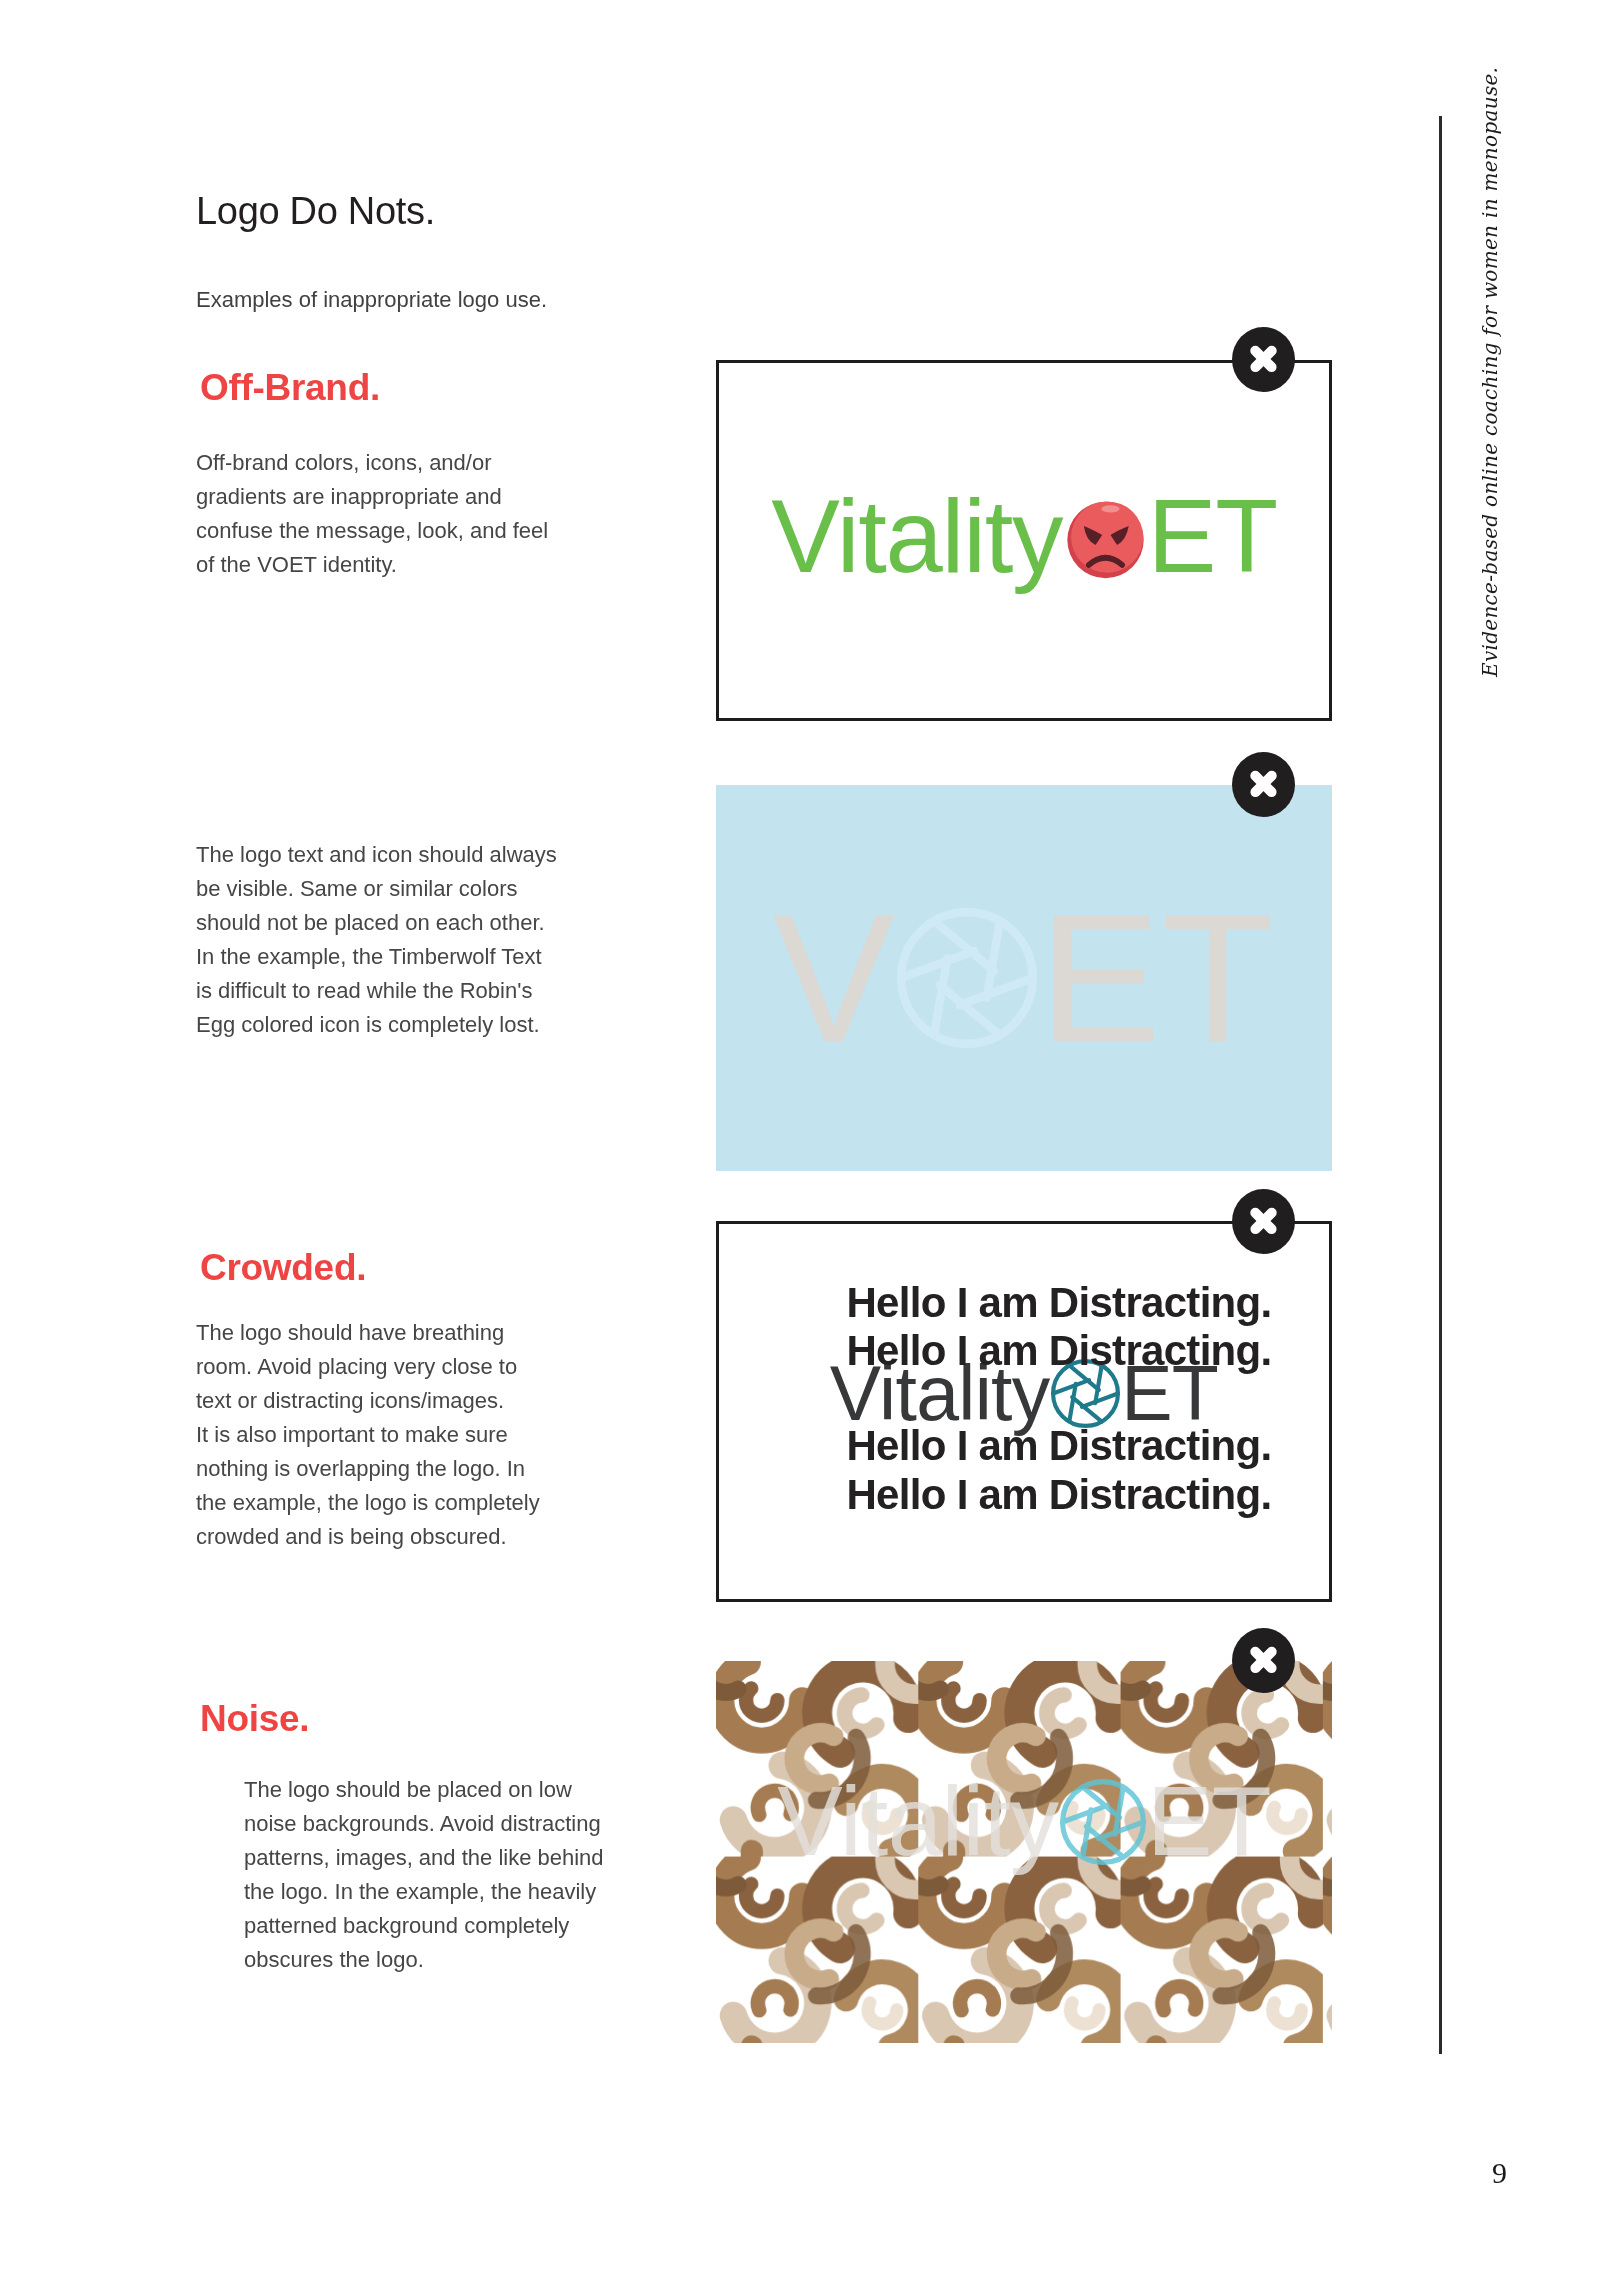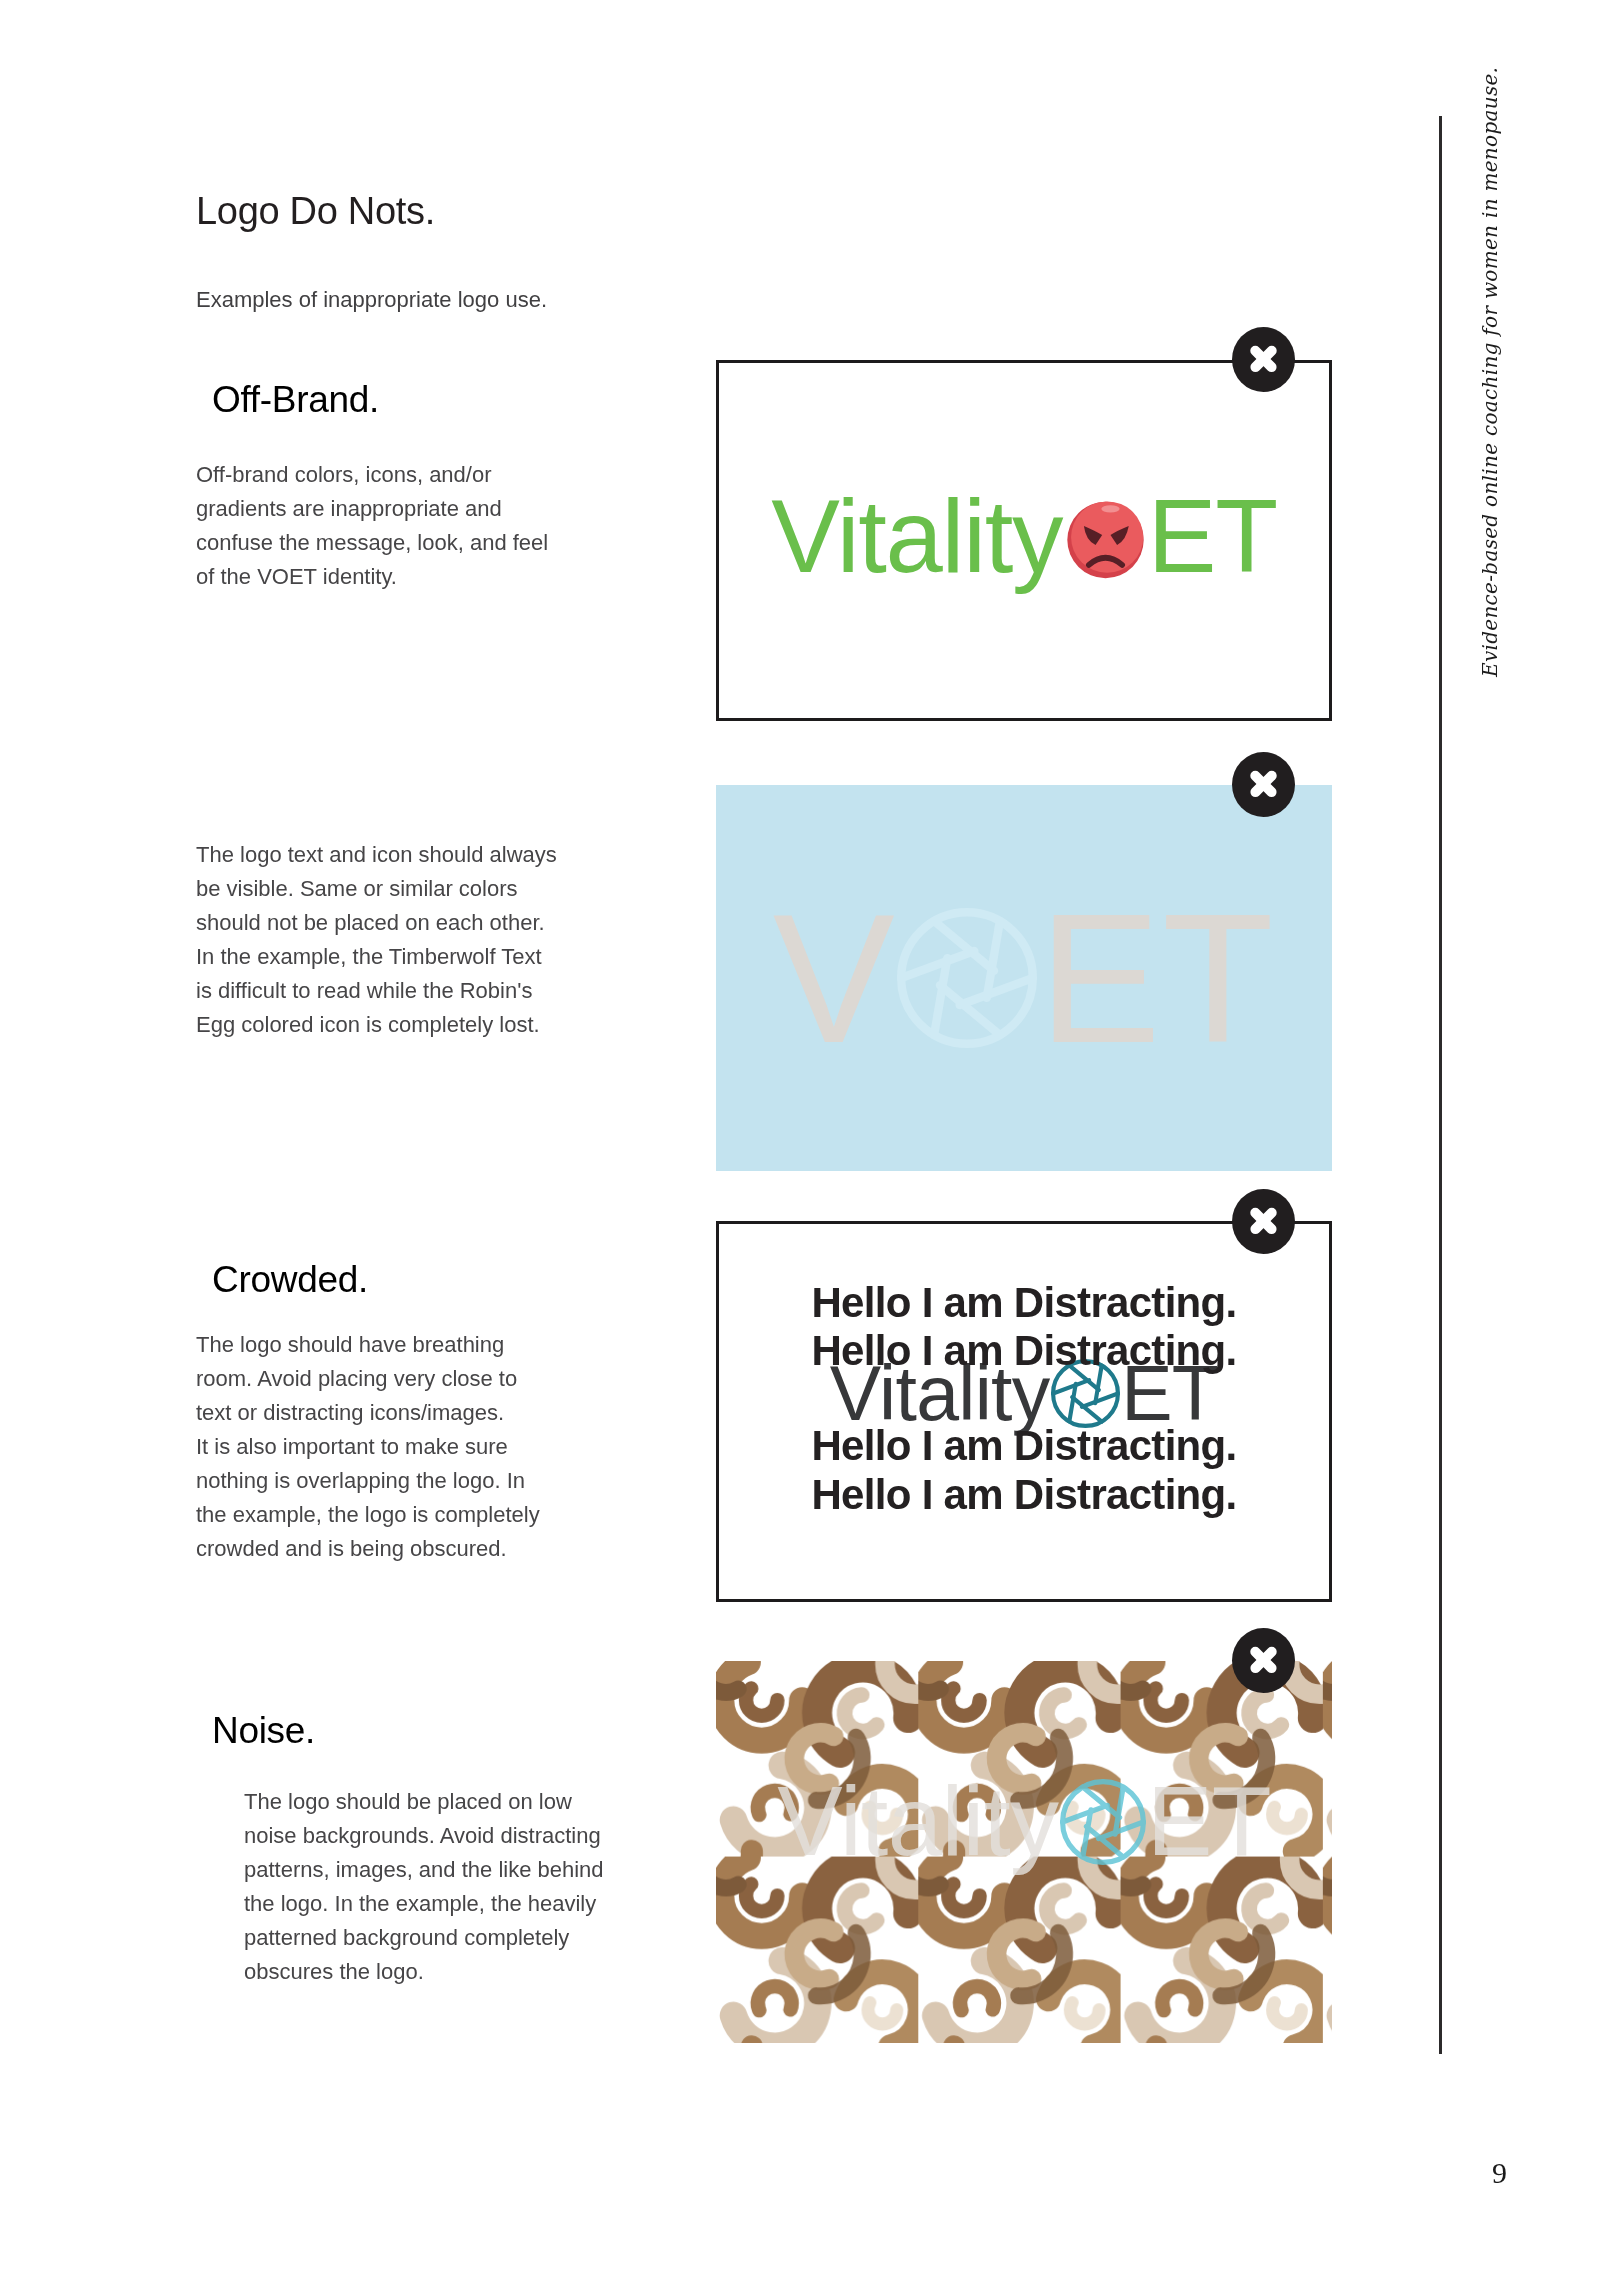--- a/index.html
+++ b/index.html
@@ -14,21 +14,21 @@
   .page-title{
     position:absolute;left:196px;top:190px;margin:0;
     font-size:38px;font-weight:400;color:#231f20;letter-spacing:-0.3px;
   }
   .page-subtitle{
     position:absolute;left:196px;top:287px;margin:0;
     font-size:22px;font-weight:400;color:#414042;
   }
   .sec{position:absolute;left:196px;width:430px;}
   .sec h2{
-    margin:16px;font-size:37px;font-weight:400;color:#000000;letter-spacing:-0.3px;
+    margin:4px;font-size:37px;font-weight:700;color:#ef4444;letter-spacing:-0.3px;
   }
   .sec .body{
     margin:0;font-size:22px;font-weight:400;color:#464547;
     line-height:34px;white-space:pre-line;
   }
   #sec-offbrand{top:363px;}  #sec-offbrand .body{margin-top:37px;}
   #sec-similar{top:800px;}  #sec-similar .body{margin-top:38px;}
   #sec-crowded{top:1243px;}  #sec-crowded .body{margin-top:27px;}
   #sec-noise{top:1694px;}    #sec-noise .body{margin-top:33px;margin-left:48px;}
 
@@ -49,21 +49,21 @@
   
   .similar-logo{display:flex;align-items:center;justify-content:center;}
   .similar-logo .gray{font-size:183px;font-weight:400;color:#dcd8d3;letter-spacing:1.3px;}
   .ap{display:block;}
   .ap-similar{width:140px;height:140px;color:#cfeaf4;margin:0 1.3px;}
 
   
   #box-crowded .inner{position:relative;width:100%;height:100%;}
   .hello{
     position:absolute;left:0;width:100%;text-align:center;margin:0;
-    font-size:42px;font-weight:700;color:#242122;letter-spacing:-0.7px;z-index:2;
+    font-size:42px;font-weight:700;color:#242122;letter-spacing:-0.7px;z-index:2;padding-left:35px;
   }
   #hello1{top:55px;} #hello2{top:103px;} #hello3{top:198px;} #hello4{top:247px;}
   .crowded-logo{
     position:absolute;left:0;top:125px;width:100%;z-index:1;
     display:flex;align-items:center;justify-content:center;
   }
   .crowded-logo .dark{font-size:77px;font-weight:400;color:#37383a;letter-spacing:-0.7px;}
   .ap-crowded{width:69px;height:69px;color:#1f7a8c;margin:0 1.3px;}
 
   

